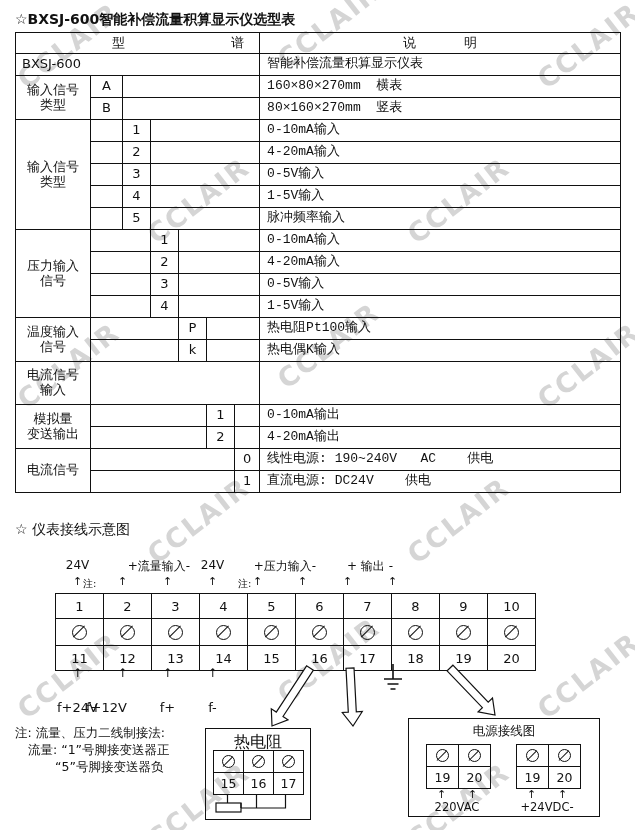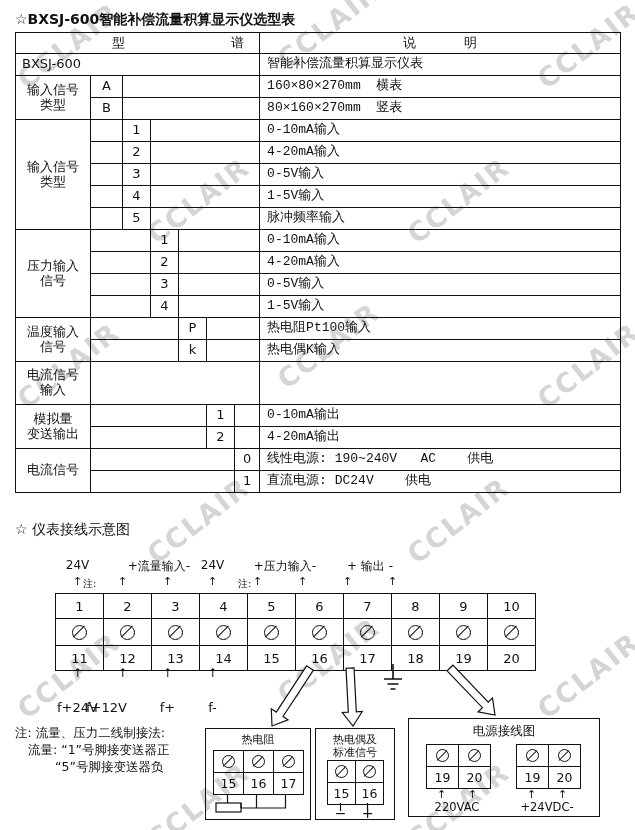--- a/index.html
+++ b/index.html
@@ -345,21 +345,21 @@
       <polygon points="247.1,10.8 282.4,47.7 278.1,51.8 295,55 292.5,38 288.2,42.1 252.9,5.2" fill="#fff" stroke="#111" stroke-width="1.2"></polygon>
     </svg>
 
     <div class="notes">
       <div>注: 流量、压力二线制接法:</div>
       <div class="i1">流量: “1”号脚接变送器正</div>
       <div class="i2">“5”号脚接变送器负</div>
     </div>
 
     <div class="dbox" style="left:205px;top:728px;width:104px;height:90px">
-      <div class="btitle" style="top:3px;font-size:11px">热电阻</div>
+      <div class="btitle" style="top:3px;font-size:16px">热电阻</div>
       <table class="mini w29" style="left:7px;top:21px">
         <tbody>
             <tr>
           <td>
                 <div class="screw sm"></div>
               </td>
           <td>
                 <div class="screw sm"></div>
               </td>
           <td>
@@ -372,45 +372,20 @@
           <td>17</td>
         </tr>
       </tbody>
         </table>
       <svg width="104" height="24" viewBox="0 0 104 24" style="position:absolute;left:0;top:65px">
         <path d="M21.5 0 V9 M50.5 0 V14 M79.5 0 V14 H35 M35 14 V9" stroke="#111" stroke-width="1.2" fill="none"></path>
         <rect x="10" y="9" width="25" height="9" fill="none" stroke="#111" stroke-width="1.2"></rect>
       </svg>
     </div>
 
-    <div class="dbox" style="left:315px;top:728px;width:78px;height:90px">
-      <div class="btitle" style="top:3px;font-size:11px">热电偶及</div>
-      <div class="btitle" style="top:16px;font-size:11px">标准信号</div>
-      <table class="mini w27" style="left:11px;top:31px">
-        <tbody>
-            <tr>
-          <td>
-                <div class="screw sm"></div>
-              </td>
-          <td>
-                <div class="screw sm"></div>
-              </td>
-        </tr>
-        <tr>
-          <td>15</td>
-          <td>16</td>
-        </tr>
-      </tbody>
-        </table>
-      <svg width="78" height="12" viewBox="0 0 78 12" style="position:absolute;left:0;top:74px">
-        <path d="M24.5 0 V8 M51.5 0 V8" stroke="#111" stroke-width="1.2" fill="none"></path>
-      </svg>
-      <span class="pm" style="left:11px;top:76px">−</span>
-      <span class="pm" style="left:38px;top:76px">+</span>
-    </div>
 
     <div class="dbox" style="left:408px;top:718px;width:190px;height:97px">
       <div class="btitle" style="top:4px;font-size:12.5px">电源接线图</div>
       <table class="mini w31" style="left:17px;top:25px">
         <tbody>
             <tr>
           <td>
                 <div class="screw sm"></div>
               </td>
           <td>

